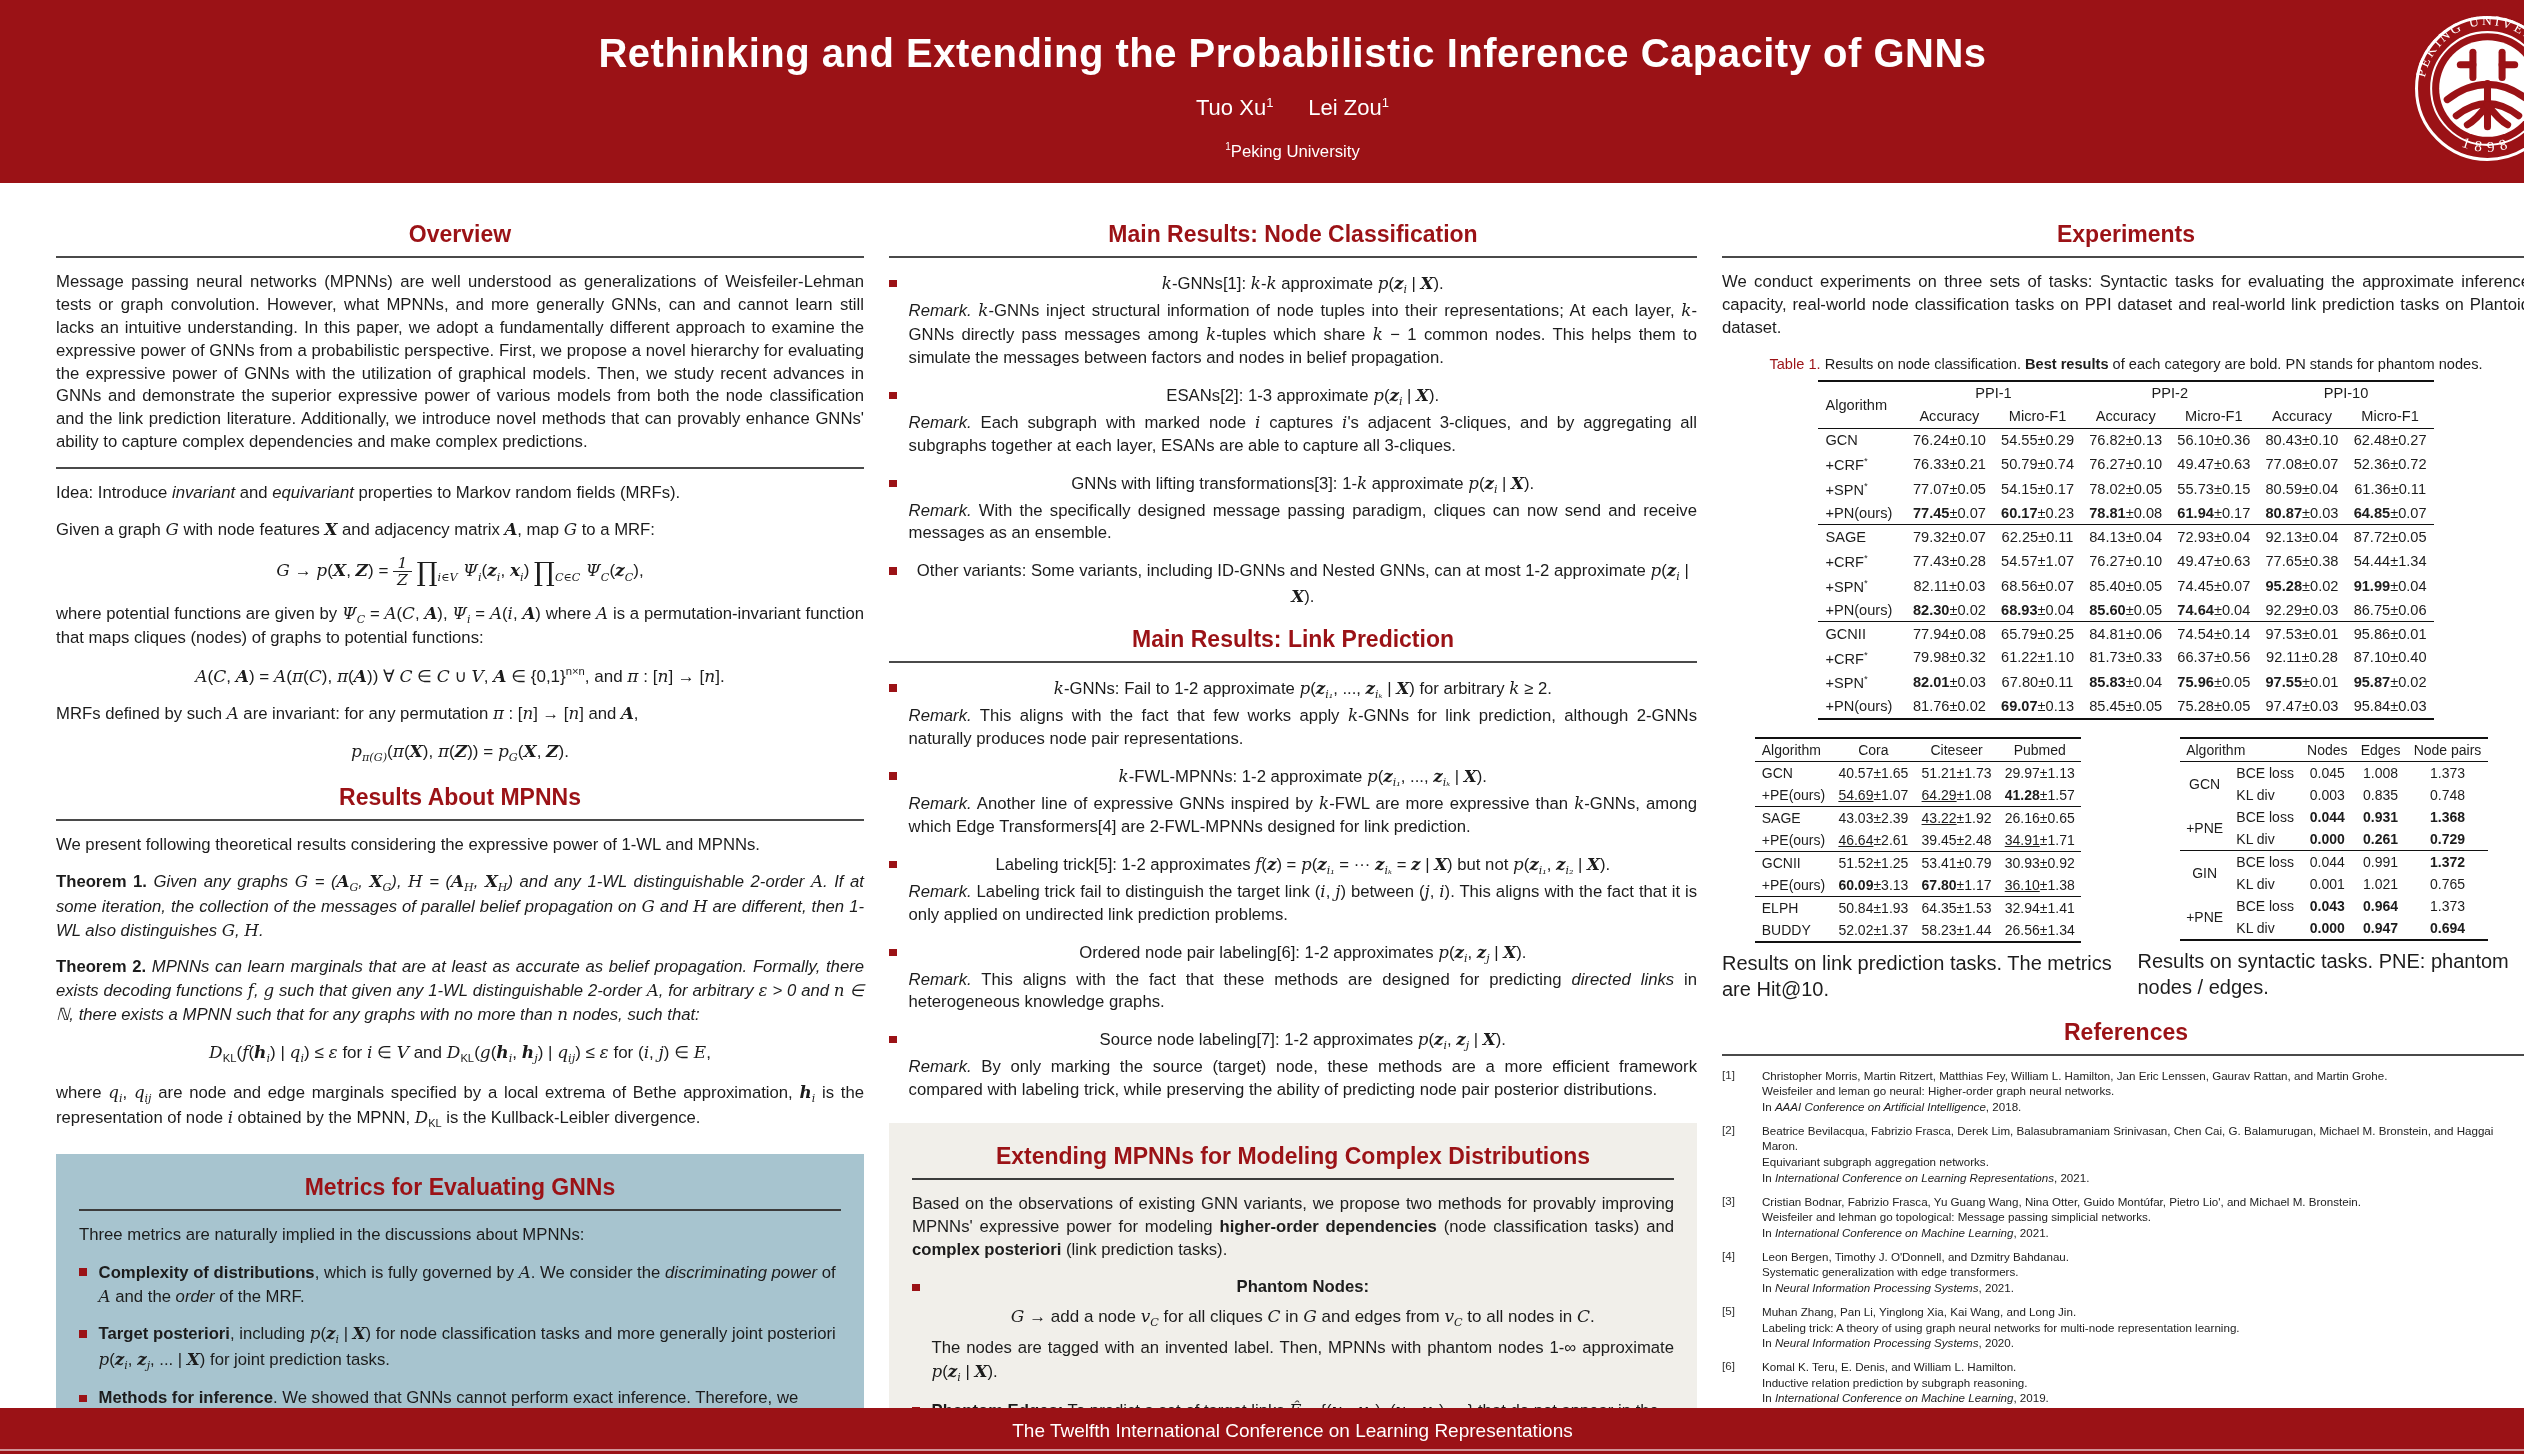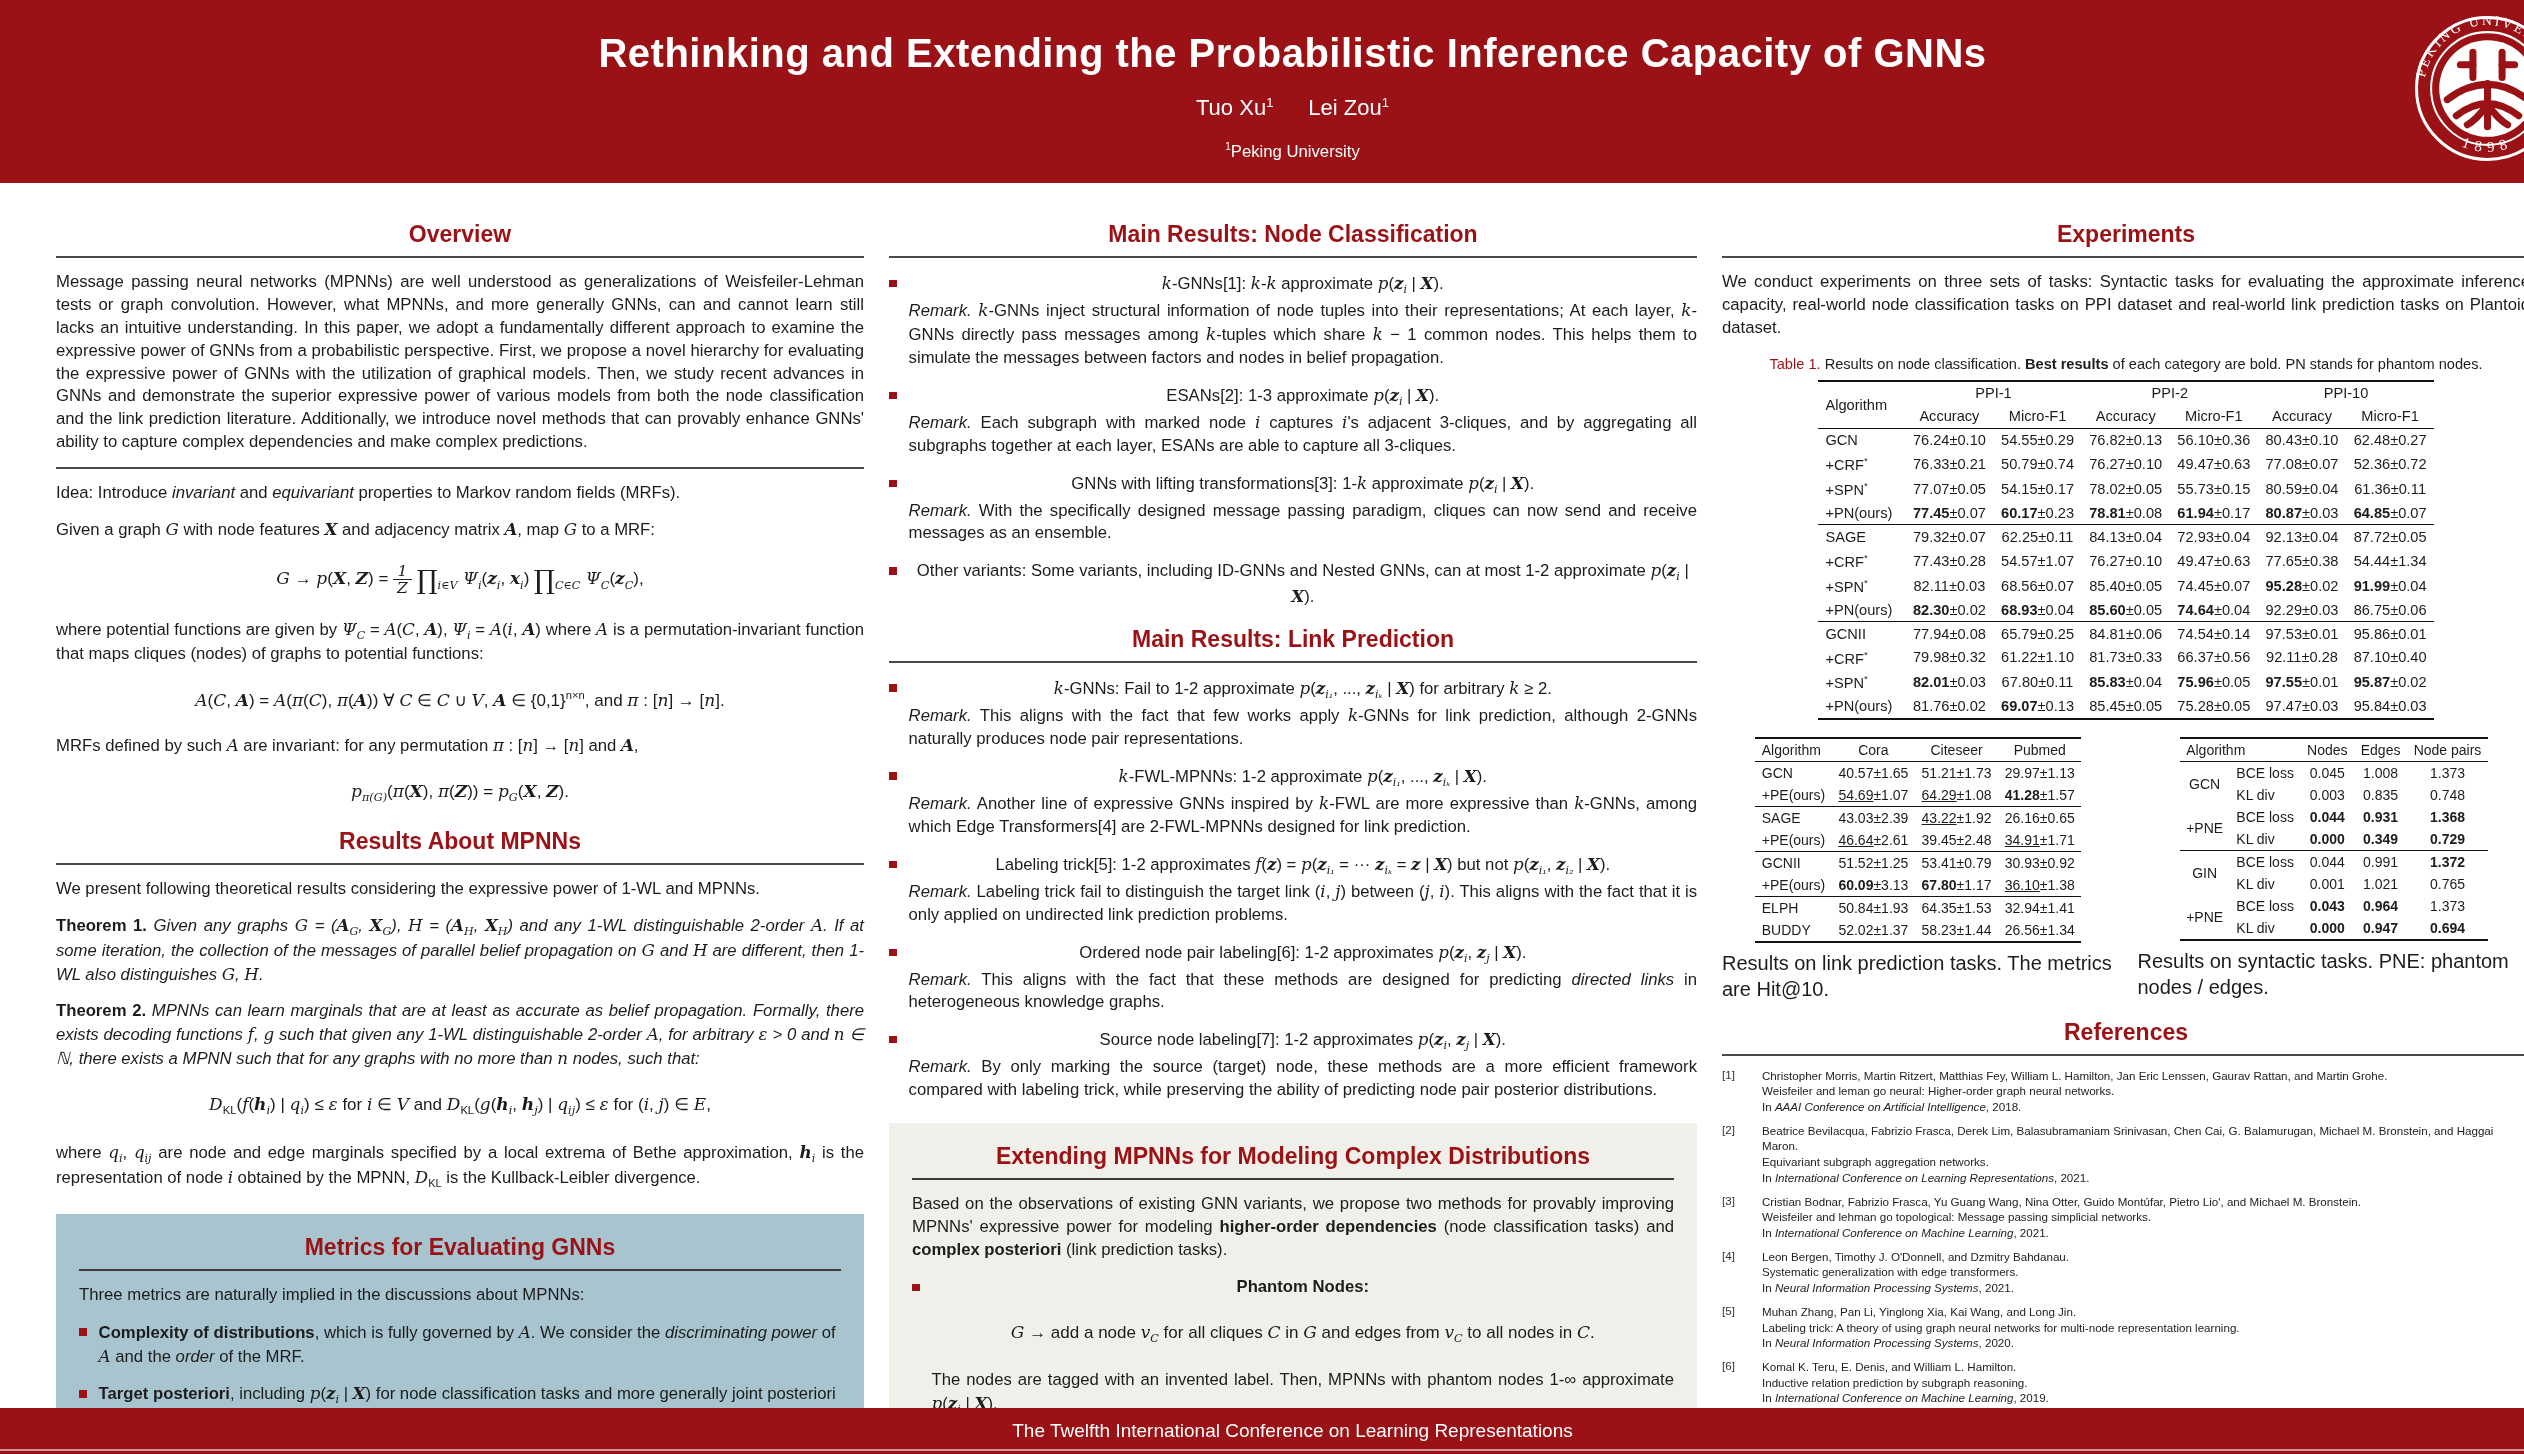--- a/index.html
+++ b/index.html
@@ -28,21 +28,21 @@
   footer{position:absolute;left:0;bottom:0;width:2585px;height:46px;background:var(--red);
     display:flex;align-items:center;justify-content:center;color:#fff;font-size:19px;}
   footer::after{content:"";position:absolute;bottom:3px;left:0;width:100%;height:2px;background:#d09598;}
   
   main{position:absolute;top:183px;left:0;width:2585px;height:1225px;display:flex;gap:25px;padding:21px 56px 0;}
   .col{flex:0 0 808px;width:808px;}
   h2{font-size:23px;font-weight:700;color:var(--red);text-align:center;margin-top:17px;}
   .rule{border-top:2px solid var(--rule);margin:8px 0 4px;}
   p,.head,.remark,.btext{font-size:16.7px;line-height:1.37;color:var(--ink);}
   p{margin:13px 0;text-align:justify;}
-  .eq{font-size:17px;text-align:center;margin:21px 0;line-height:1.5;}
+  .eq{font-size:17px;text-align:center;margin:5px 0;line-height:1.5;}
   sub{font-size:0.66em;}
   sup{font-size:0.66em;}
   .b{font-weight:700;}
   .i{font-style:italic;margin-top:9px;}
   .m{font-family:"DejaVu Serif", serif;font-style:italic;}
   .mb{font-family:"DejaVu Serif", serif;font-style:italic;font-weight:700;}
   .red{color:var(--red);}
   .u{text-decoration:underline;}
   .op{font-size:1.55em;font-family:"DejaVu Serif", serif;font-style:normal;vertical-align:-0.18em;line-height:1;}
   .frac{display:inline-flex;flex-direction:column;text-align:center;vertical-align:middle;
@@ -512,21 +512,21 @@
                   <tr>
                     <td rowspan="2">+PNE</td>
                     <td class="alg">BCE loss</td>
                     <td><span class="b">0.044</span></td>
                     <td><span class="b">0.931</span></td>
                     <td><span class="b">1.368</span></td>
                   </tr>
                   <tr>
                     <td class="alg">KL div</td>
                     <td><span class="b">0.000</span></td>
-                    <td><span class="b">0.349</span></td>
+                    <td><span class="b">0.261</span></td>
                     <td><span class="b">0.729</span></td>
                   </tr>
                 </tbody>
                 <tbody>
                   <tr>
                     <td rowspan="2">GIN</td>
                     <td class="alg">BCE loss</td>
                     <td><span>0.044</span></td>
                     <td><span>0.991</span></td>
                     <td><span class="b">1.372</span></td>

